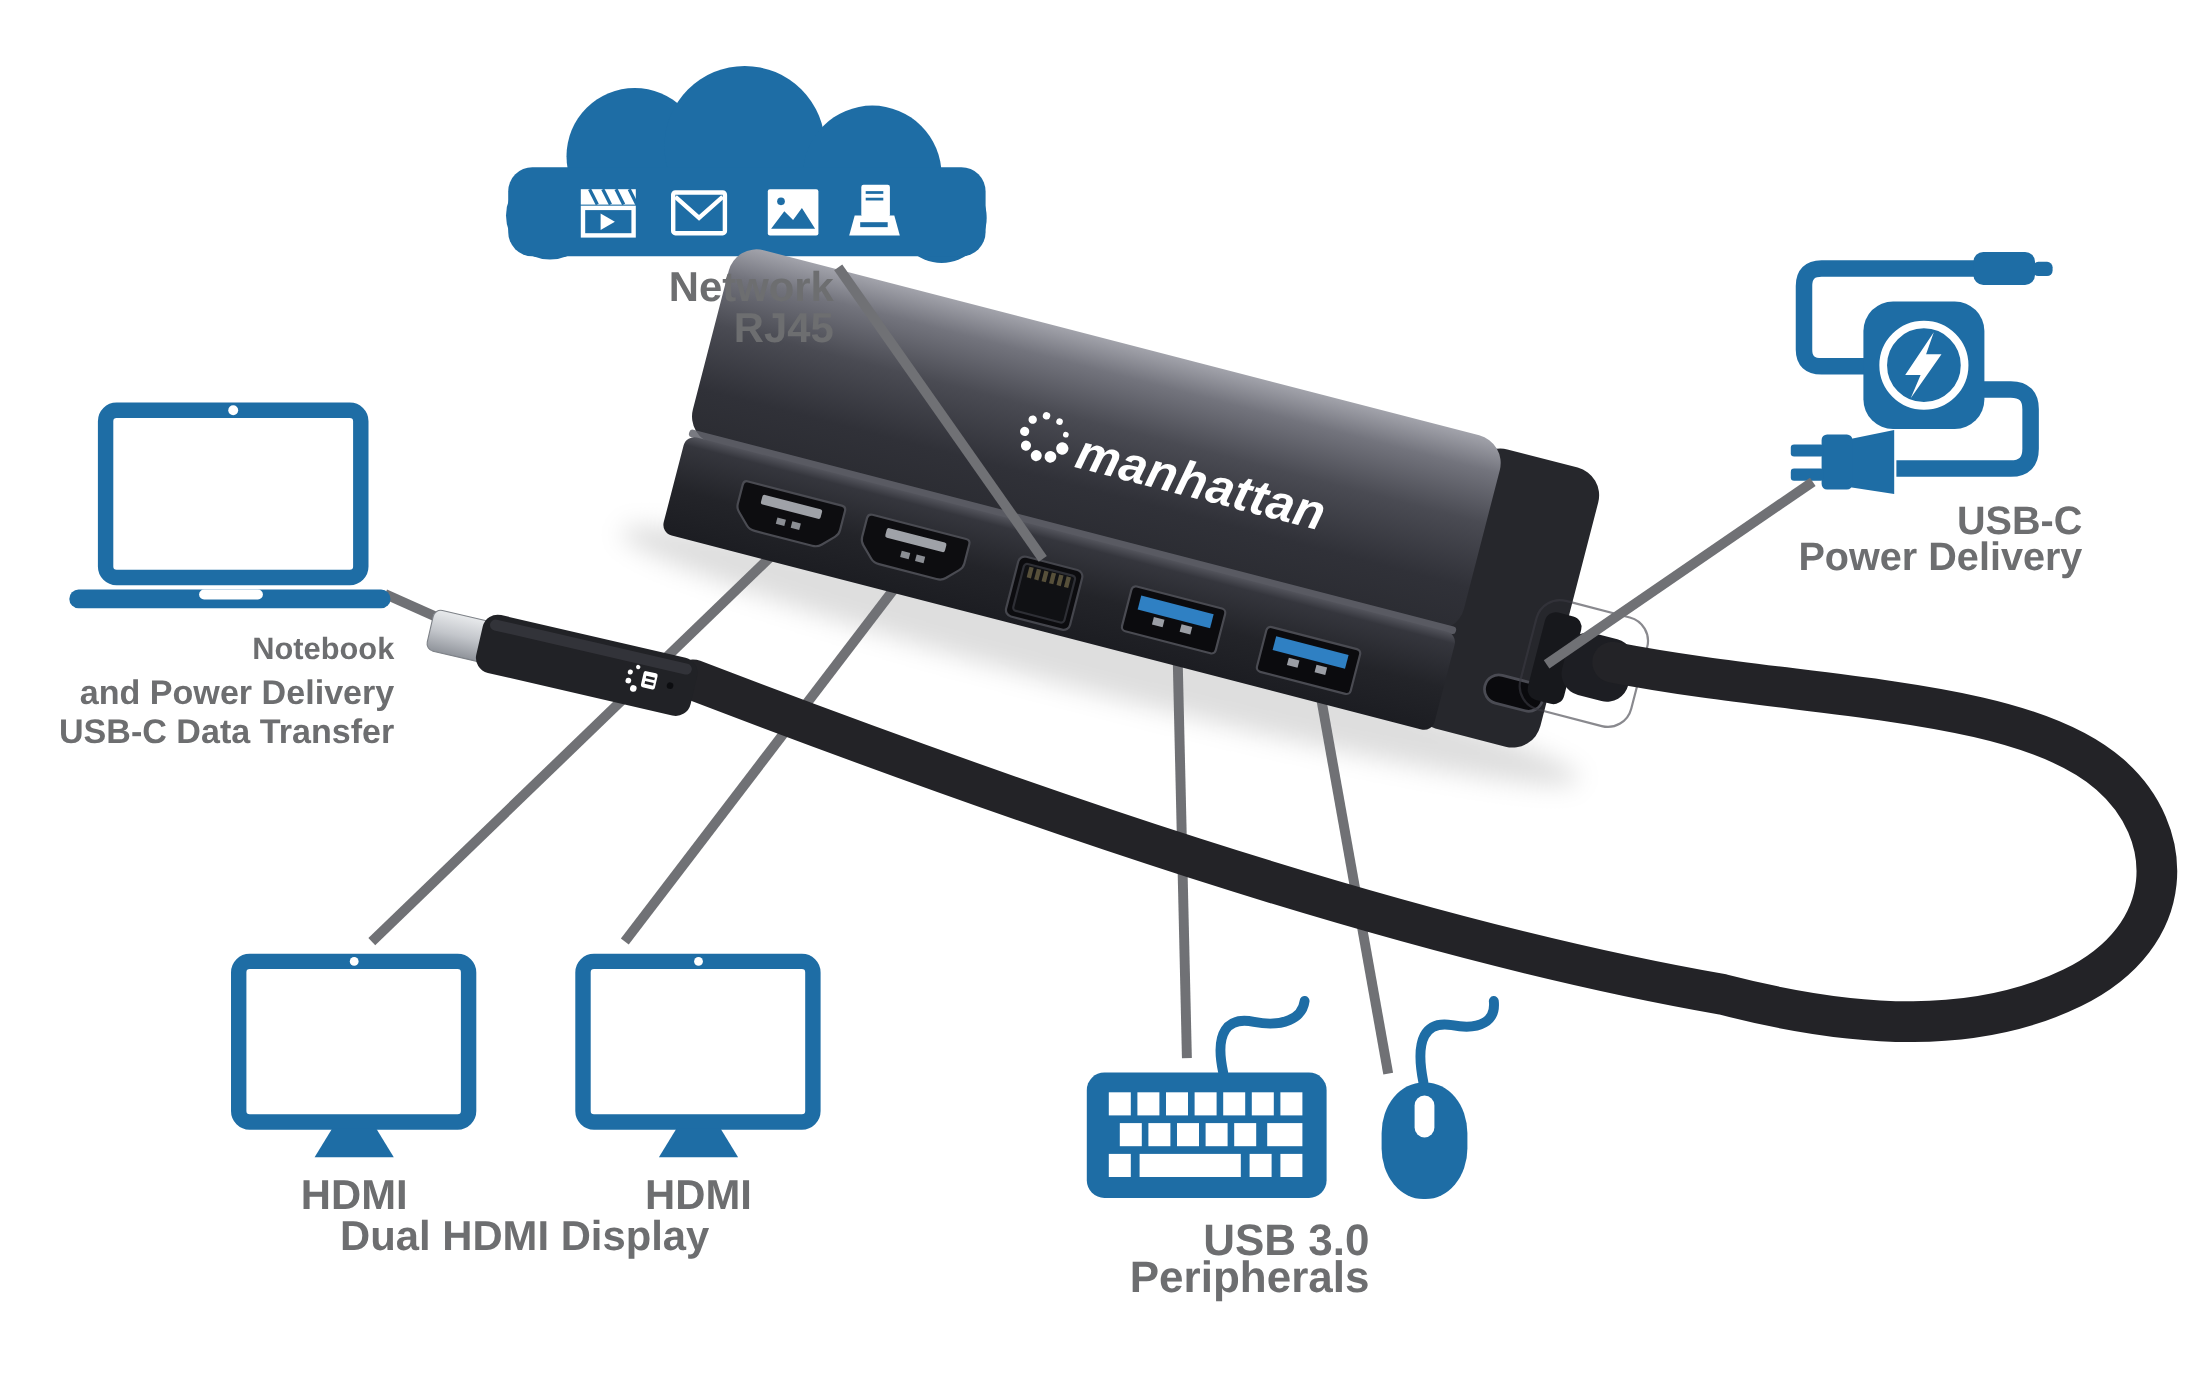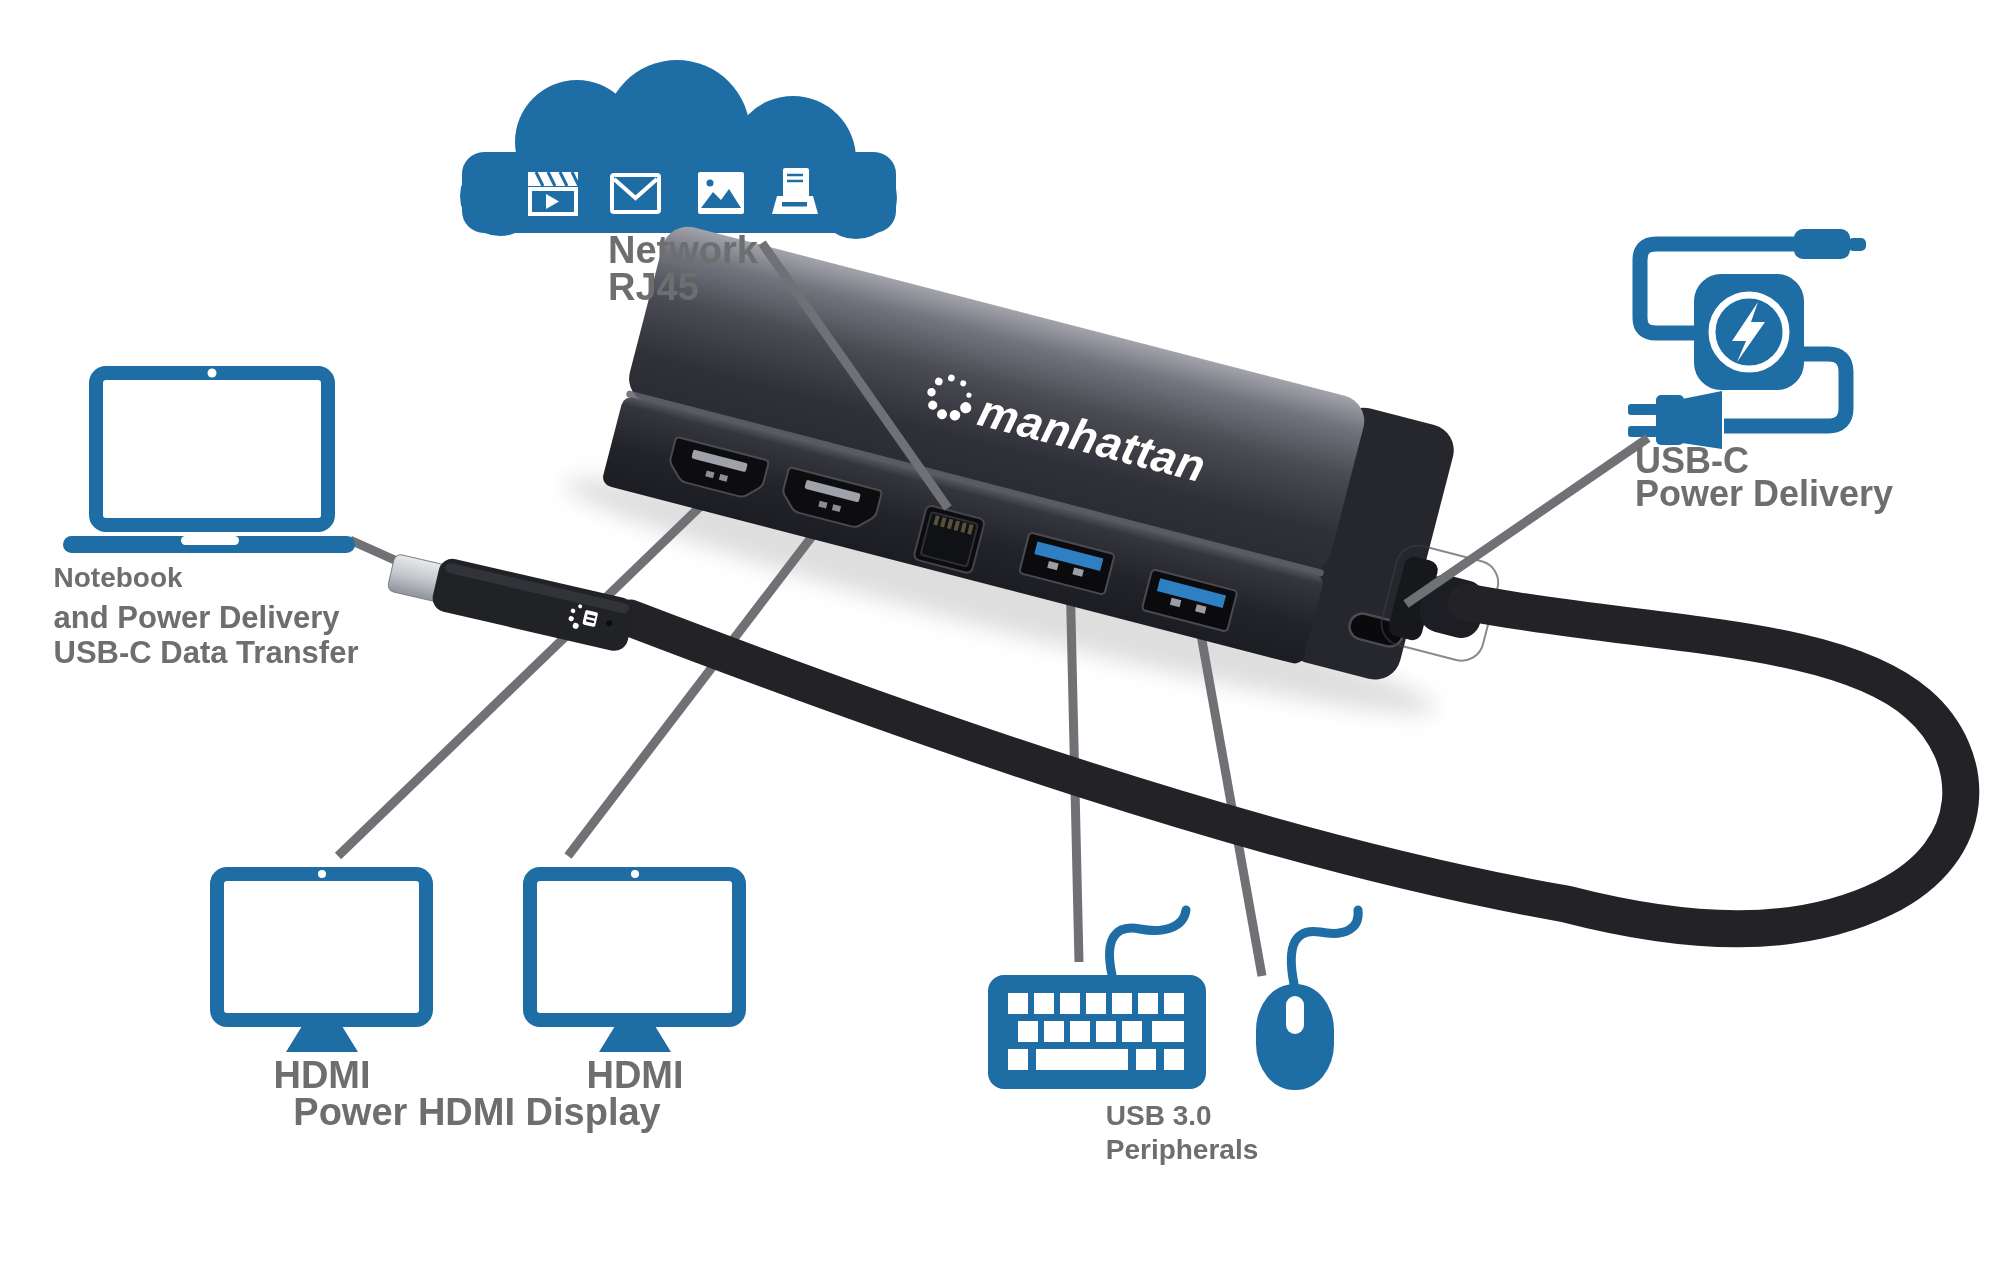--- a/index.html
+++ b/index.html
@@ -1,28 +1,28 @@
 <!DOCTYPE html>
 <html><head>
 <meta charset="utf-8">
 <style>
   html,body{margin:0;padding:0;background:#ffffff;}
   .stage{position:relative;width:2000px;height:1269px;background:#ffffff;overflow:hidden;
          font-family:"Liberation Sans",sans-serif;}
   .stage svg{position:absolute;left:0;top:0;}
-  .lbl{position:absolute;transform:translateX(-50%);text-align:left;color:#6d6e70;
-       font-weight:bold;white-space:nowrap;line-height:1.0;}
+  .lbl{position:absolute;transform:translateX(-50%);text-align:right;color:#6d6e70;
+       font-weight:bold;white-space:nowrap;line-height:1.0;margin-top:12px;}
   .lbl-network{left:683px;top:232px;font-size:38px;line-height:37px;}
   .lbl-notebook{left:206px;top:556px;}
   .lbl-notebook .t{font-size:28px;line-height:44px;display:block;}
   .lbl-notebook .s{font-size:31px;line-height:35px;display:block;}
   .lbl-hdmi-left{left:322px;top:1056px;font-size:38px;}
   .lbl-hdmi-right{left:635px;top:1056px;font-size:38px;}
   .lbl-dual{left:477px;top:1093px;font-size:38px;}
-  .lbl-usb3{left:1182px;top:1099px;font-size:28px;line-height:34px;}
+  .lbl-usb3{left:1136px;top:1099px;font-size:40px;line-height:34px;}
   .lbl-usbc{left:1764px;top:444px;font-size:36px;line-height:33px;}
 </style>
 </head>
 <body>
 
 <div class="stage">
 
 <svg width="2000" height="1269" viewBox="0 0 2000 1269">
   <defs>
     <linearGradient id="gTop" x1="0" y1="0" x2="0" y2="1">
@@ -254,21 +254,21 @@
 </div>
 
 <div class="lbl lbl-notebook">
   <span class="t">Notebook</span>
   <span class="s">and Power Delivery</span>
   <span class="s">USB-C Data Transfer</span>
 </div>
 
 <div class="lbl lbl-hdmi-left">HDMI</div>
 <div class="lbl lbl-hdmi-right">HDMI</div>
-<div class="lbl lbl-dual">Power HDMI Display</div>
+<div class="lbl lbl-dual">Dual HDMI Display</div>
 
 <div class="lbl lbl-usb3">
   <span style="display:block">USB 3.0</span>
   <span style="display:block">Peripherals</span>
 </div>
 
 <div class="lbl lbl-usbc">
   <span style="display:block">USB-C</span>
   <span style="display:block">Power Delivery</span>
 </div>

